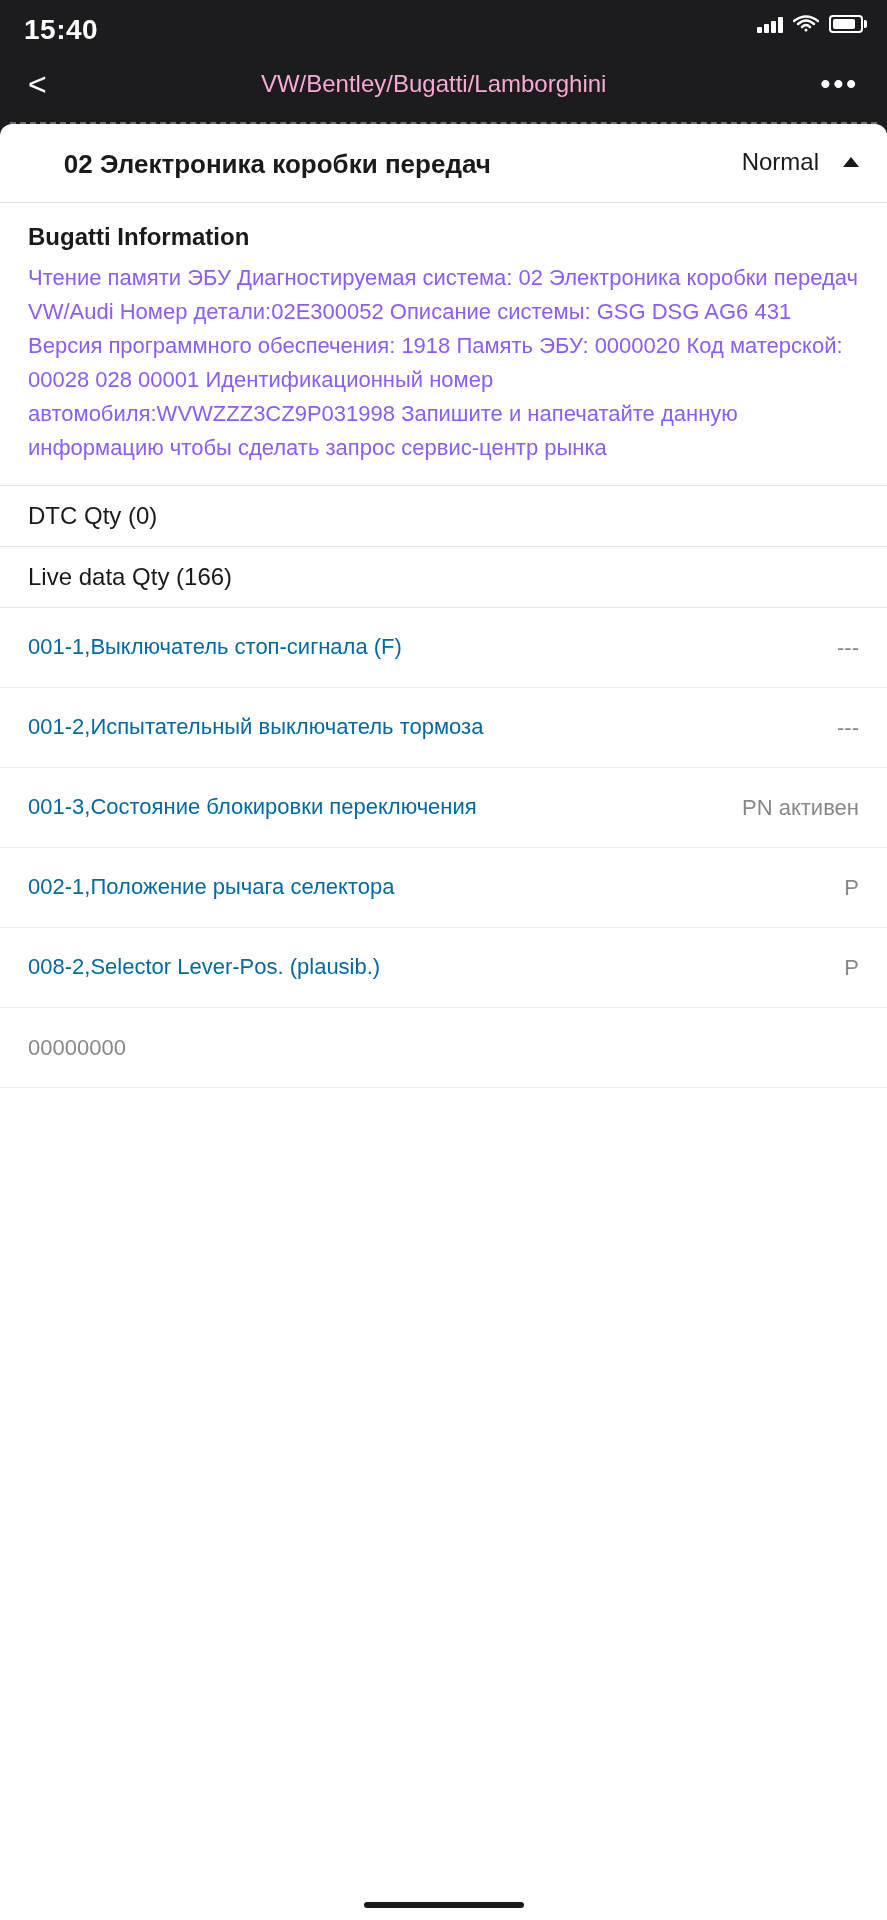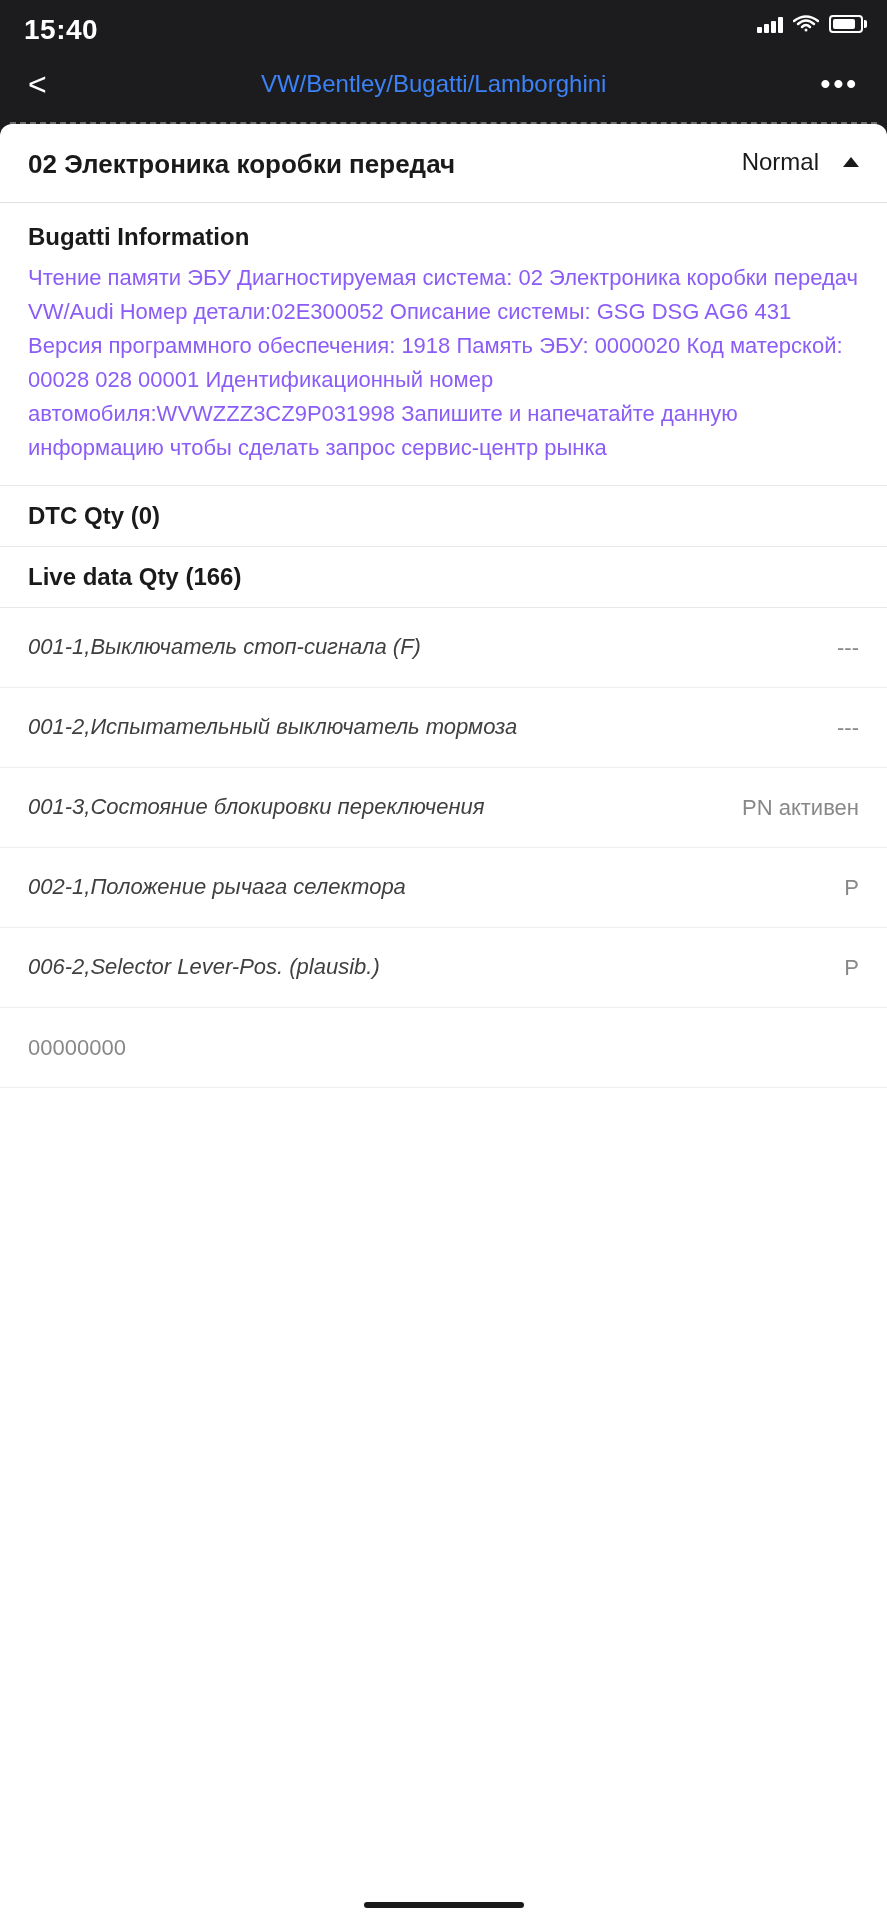--- a/index.html
+++ b/index.html
@@ -96,21 +96,21 @@
     .nav-back {
       color: #ffffff;
       font-size: 32px;
       font-weight: 300;
       cursor: pointer;
       padding: 4px 8px;
       line-height: 1;
     }
 
     .nav-title {
-      color: #3b82f6;
+      color: #f9a8d4;
       font-size: 24px;
       font-weight: 500;
       text-align: center;
       flex: 1;
     }
 
     .nav-more {
       color: #ffffff;
       font-size: 28px;
       font-weight: 700;
@@ -136,20 +136,21 @@
       min-height: calc(1920px - 122px);
     }
 
     
     .header-section {
       padding: 24px 28px 20px 28px;
       border-bottom: 1px solid #e0e0e0;
       display: flex;
       justify-content: space-between;
       align-items: flex-start;
+      text-align: center;
     }
 
     .header-title {
       font-size: 26px;
       font-weight: 700;
       color: #1a1a1a;
       line-height: 1.3;
       flex: 1;
       max-width: 60%;
     }
@@ -191,41 +192,40 @@
       line-height: 1.55;
     }
 
     .dtc-section {
       padding: 16px 28px;
       border-bottom: 1px solid #e8e8e8;
     }
 
     .dtc-title {
       font-size: 24px;
-      font-weight: 700;
+      font-weight: 400;
       color: #1a1a1a;
     }
 
     
     .data-row {
       display: flex;
       justify-content: space-between;
       align-items: center;
       padding: 18px 28px;
       border-bottom: 1px solid #eeeeee;
       min-height: 80px;
     }
 
     .data-label {
       font-size: 22px;
-      color: #404040;
+      color: #0369a1;
       line-height: 1.4;
       flex: 1;
       max-width: 65%;
-      font-style: italic;
     }
 
     .data-value {
       font-size: 22px;
       color: #888888;
       text-align: right;
       white-space: nowrap;
     }
 
     
@@ -309,21 +309,21 @@
       </div>
       <div class="data-row">
         <span class="data-label">001-3,Состояние блокировки переключения</span>
         <span class="data-value">PN активен</span>
       </div>
       <div class="data-row">
         <span class="data-label">002-1,Положение рычага селектора</span>
         <span class="data-value">P</span>
       </div>
       <div class="data-row">
-        <span class="data-label">006-2,Selector Lever-Pos. (plausib.)</span>
+        <span class="data-label">008-2,Selector Lever-Pos. (plausib.)</span>
         <span class="data-value">P</span>
       </div>
       <div class="data-row">
         <span class="data-value">00000000</span>
       </div>
     </div>
 
 </div>
 
 <div class="home-indicator"></div>

